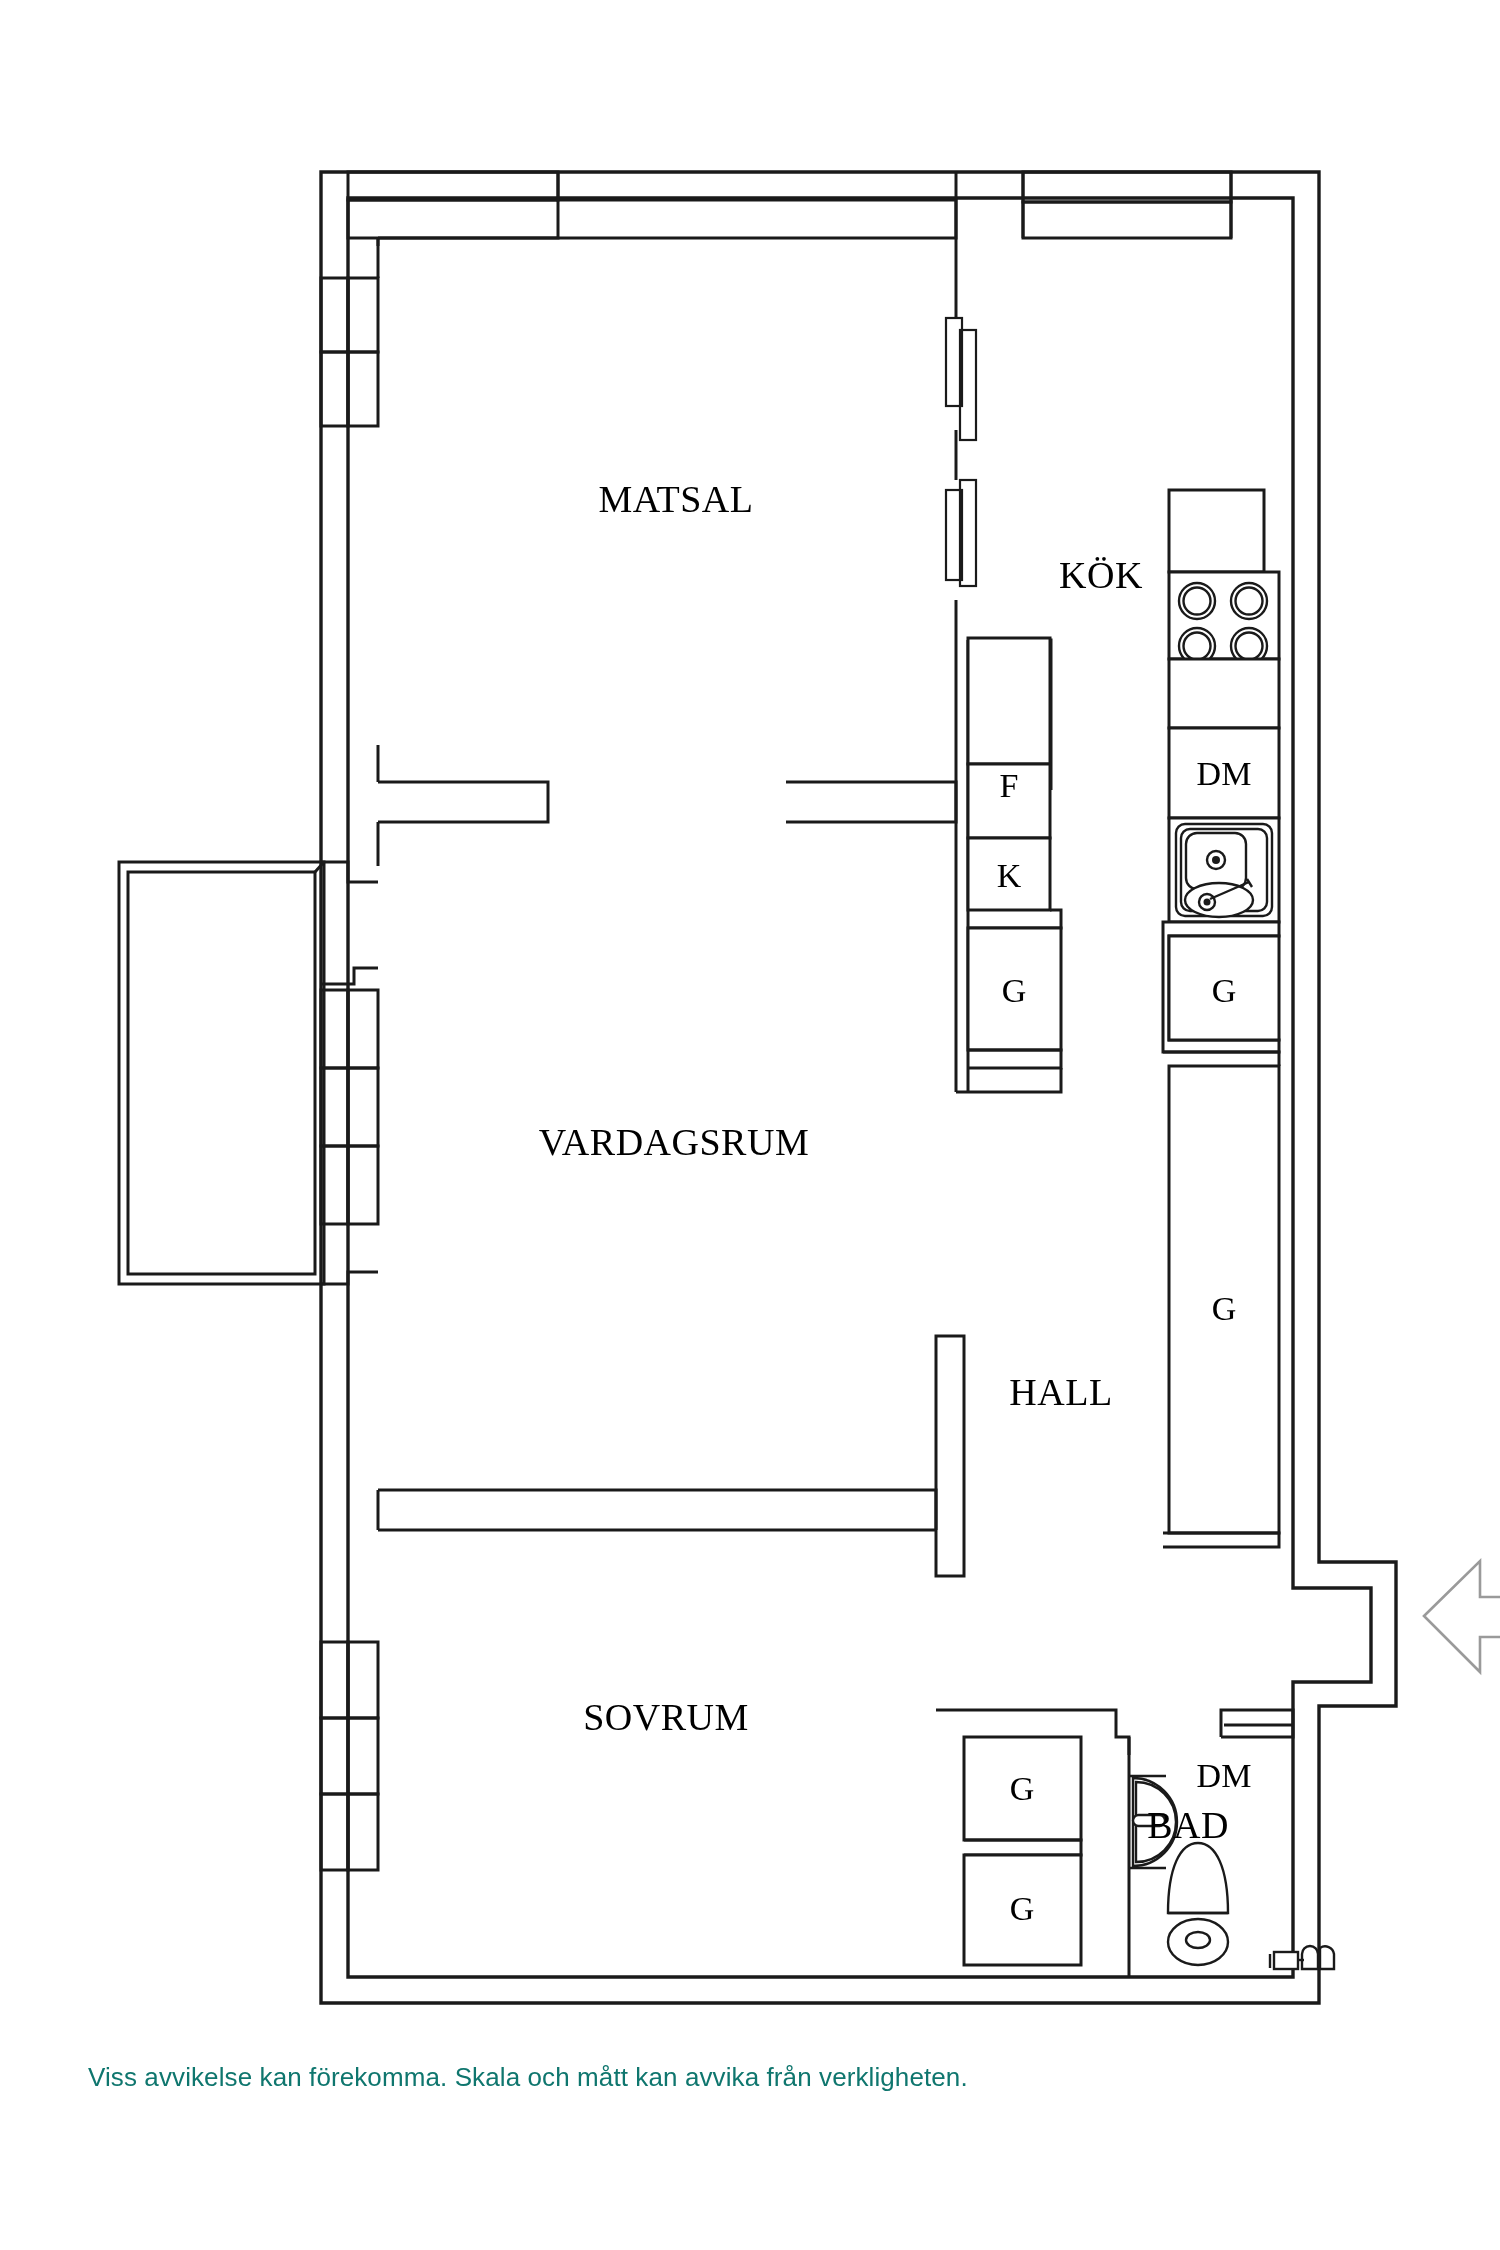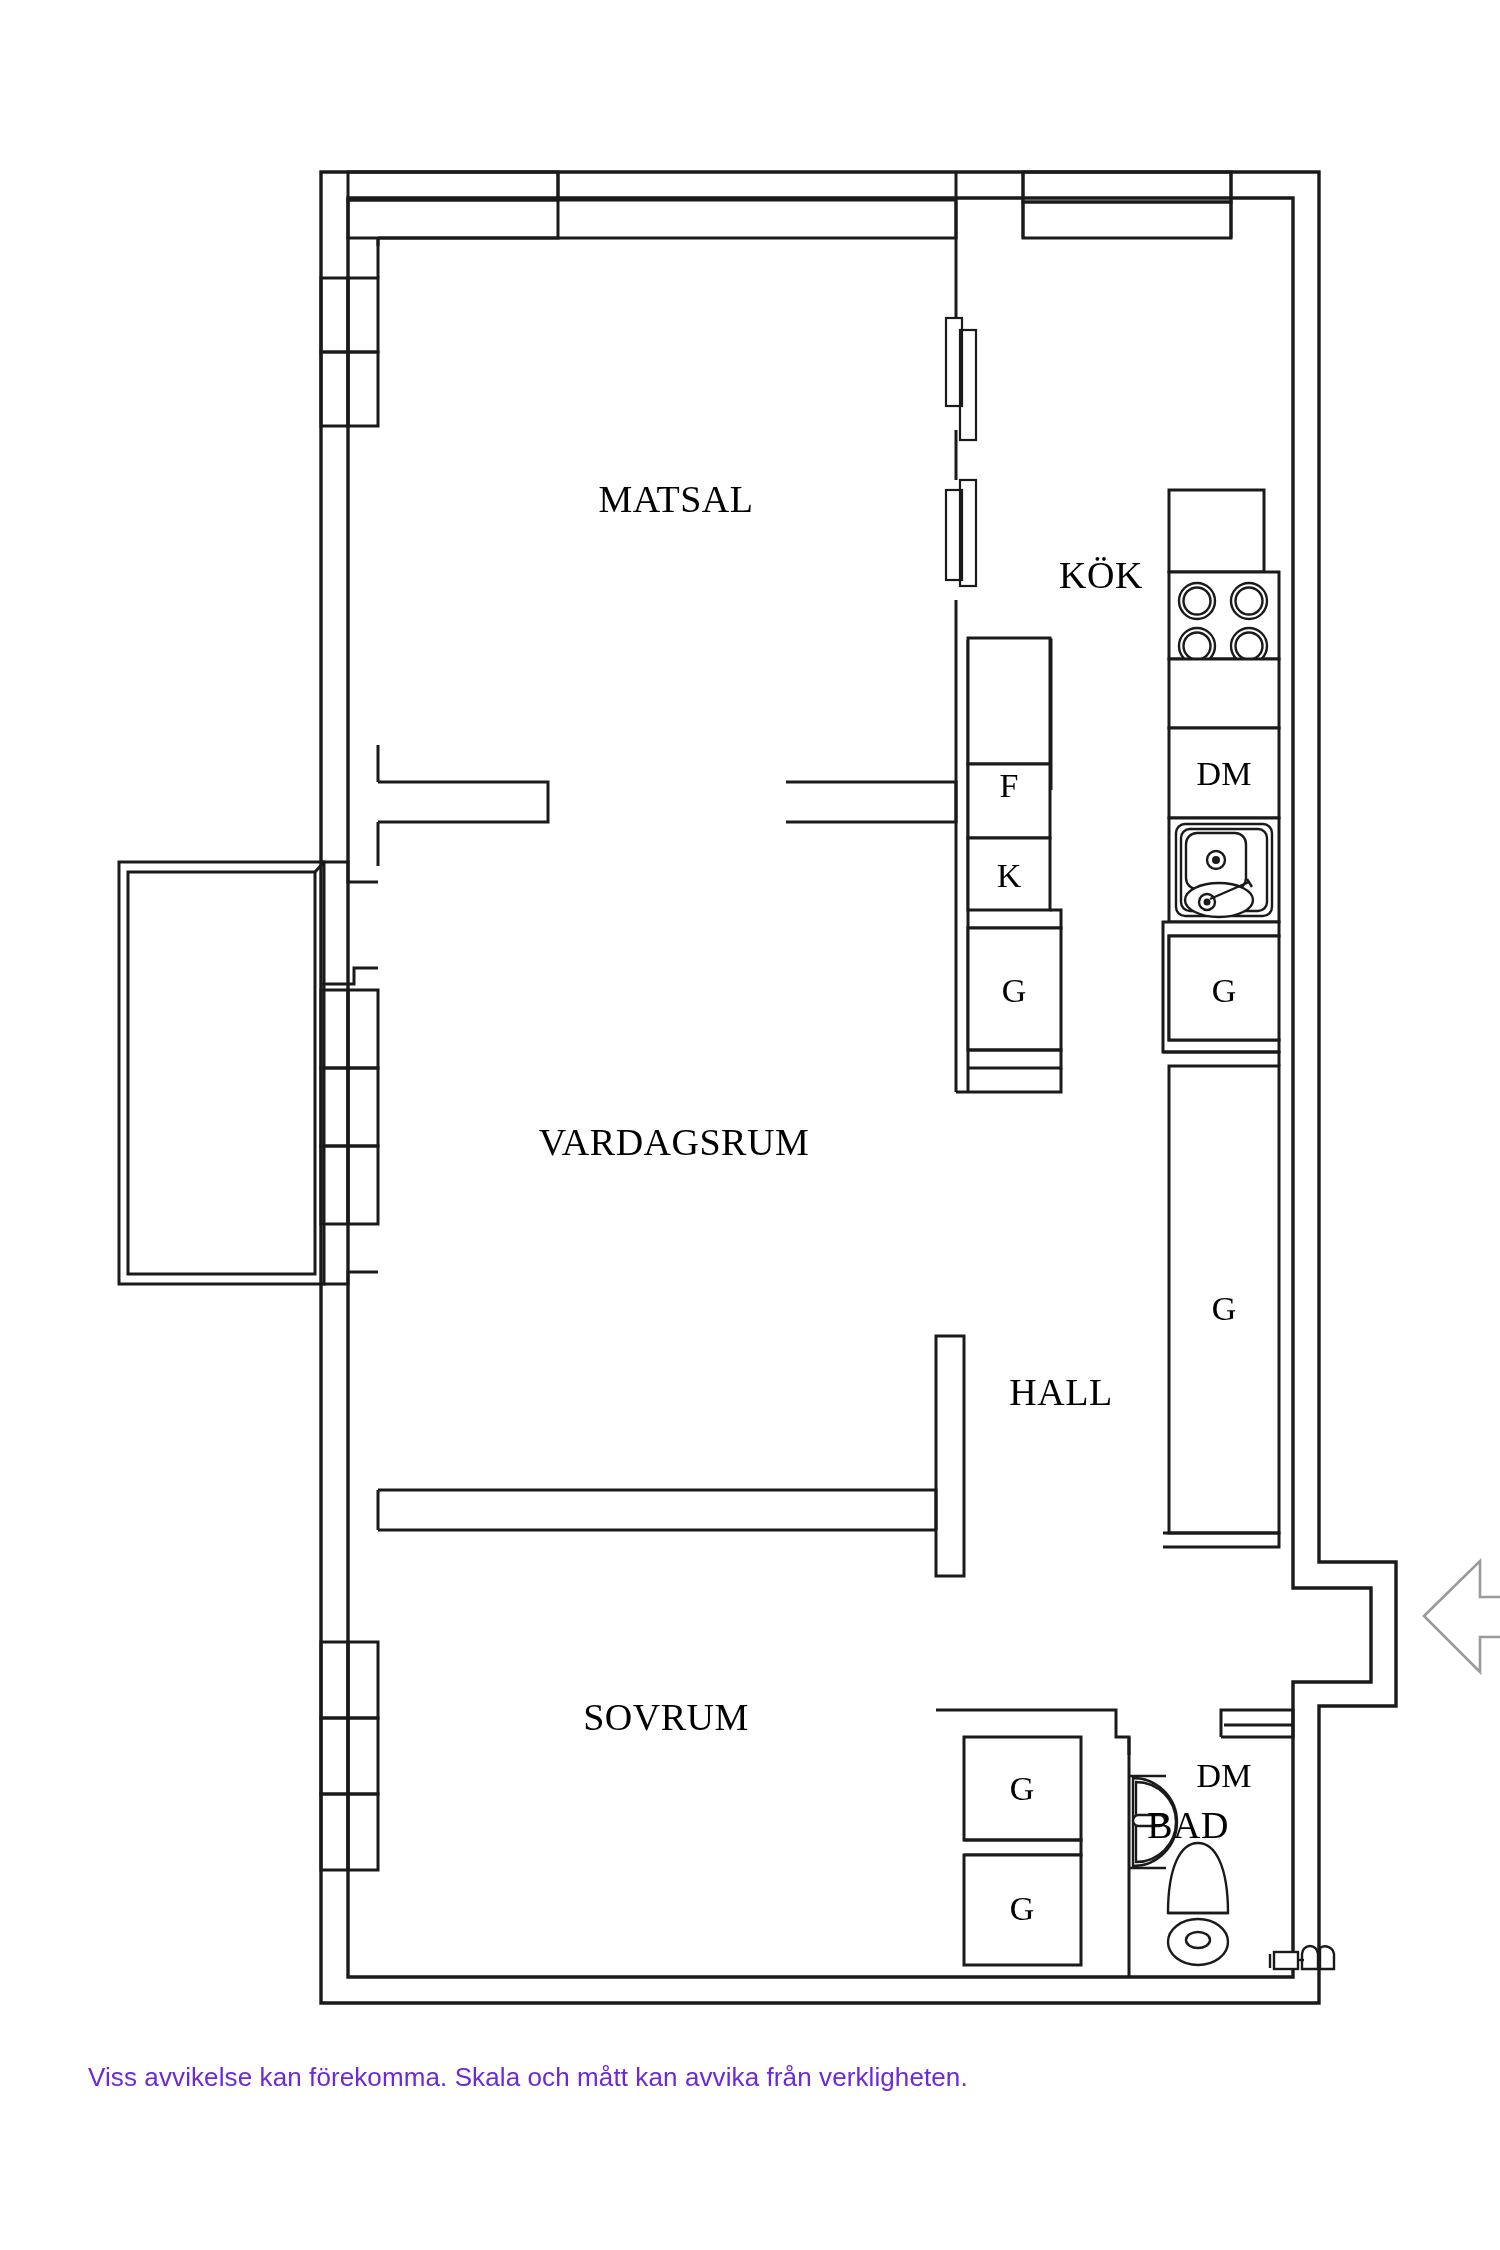--- a/index.html
+++ b/index.html
@@ -41,21 +41,21 @@
     font-family: "Liberation Serif", "DejaVu Serif", serif;
     font-size: 34px;
     fill: #000000;
   }
   .footer-note {
     position: absolute;
     left: 88px;
     top: 2062px;
     font-family: "Liberation Sans", sans-serif;
     font-size: 26px;
-    color: #6d28d9;
+    color: #0f766e;
     white-space: nowrap;
     letter-spacing: 0.1px;
   }
 </style>
 </head>
 <body>
 
 <div id="plan-wrap">
 <svg id="floorplan" viewBox="0 0 1500 2250" xmlns="http://www.w3.org/2000/svg">
 

